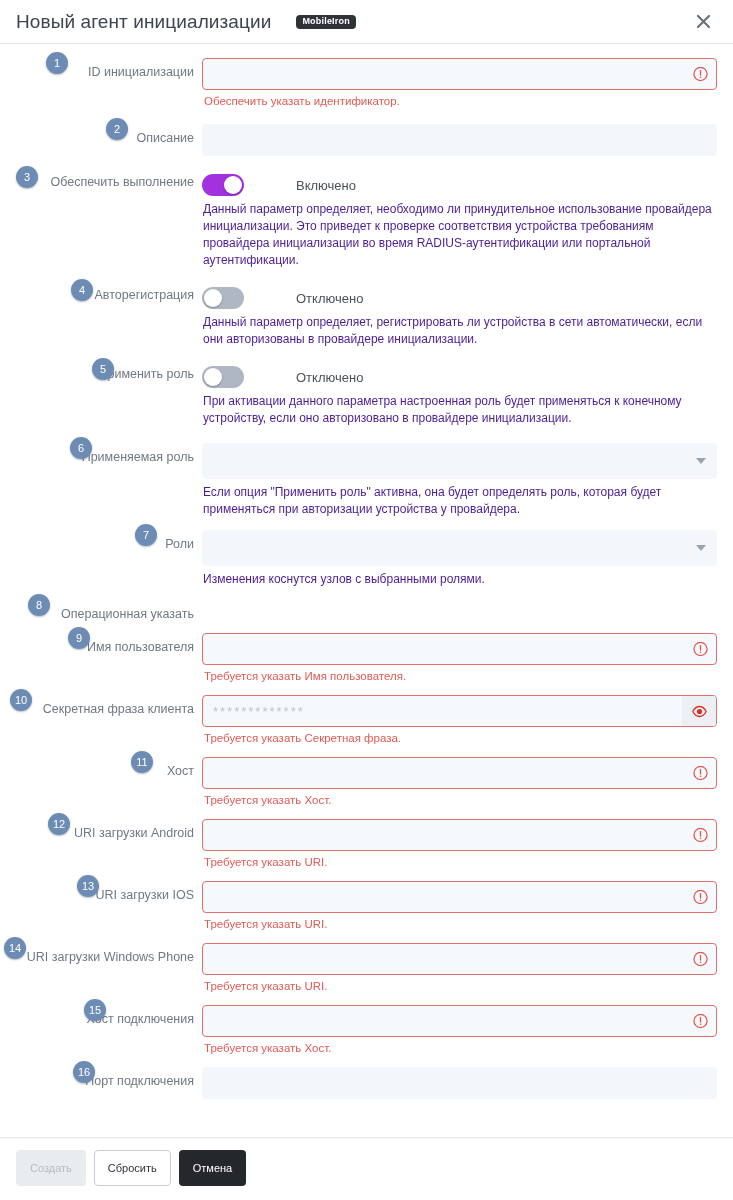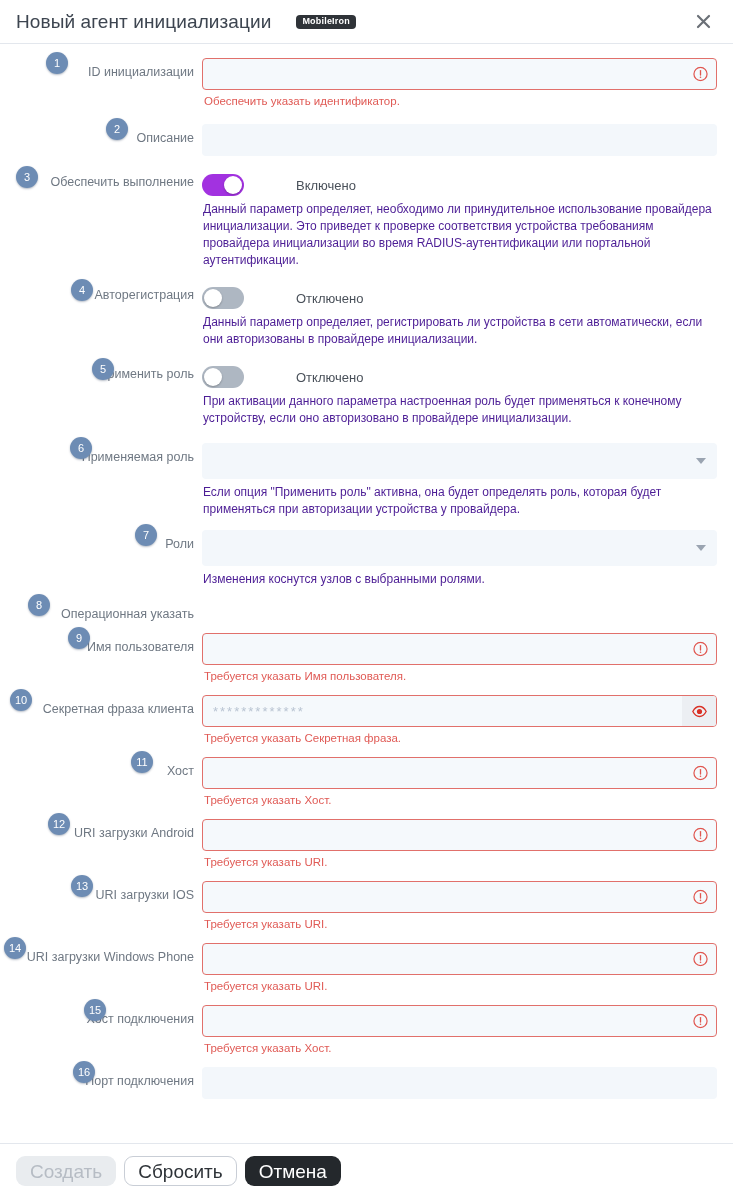--- a/index.html
+++ b/index.html
@@ -228,24 +228,24 @@
   .dlg-footer {
     border-top: 1px solid #e3e7ed;
     padding: 12px 16px 14px 16px;
     display: flex;
     align-items: center;
     gap: 8px;
     background: #ffffff;
   }
   .btn {
     font-family: inherit;
-    font-size: 19px;
-    height: 30px;
+    font-size: 11px;
+    height: 36px;
     padding: 0 13px;
-    border-radius: 9px;
+    border-radius: 4px;
     cursor: pointer;
     border: 1px solid transparent;
     line-height: 1;
   }
   .btn-primary-disabled {
     background: #e9ecef;
     color: #b6bcc4;
     cursor: default;
   }
   .btn-secondary {
@@ -478,21 +478,21 @@
           </svg>
         </div>
         <div class="err-msg">Требуется указать URI.</div>
       </div>
     </div>
 
     <div class="gap-sm"></div>
 
     <div class="row">
       <div class="label-col lbl-tall">
-        <span class="step-badge" style="left:55px">13</span>
+        <span class="step-badge" style="left:61px">13</span>
         <span class="field-label">URI загрузки IOS</span>
       </div>
       <div class="control-col">
         <div class="inp-wrap">
           <input class="inp error" type="text" value="" style="">
           <svg class="err-icon" viewBox="0 0 16 16">
             <circle cx="8" cy="8" r="7" fill="none" stroke="#e0564f" stroke-width="1.3"></circle>
             <path d="M8 4.3 V9.1" stroke="#e0564f" stroke-width="1.4" stroke-linecap="round"></path>
             <circle cx="8" cy="11.4" r=".85" fill="#e0564f"></circle>
           </svg>

